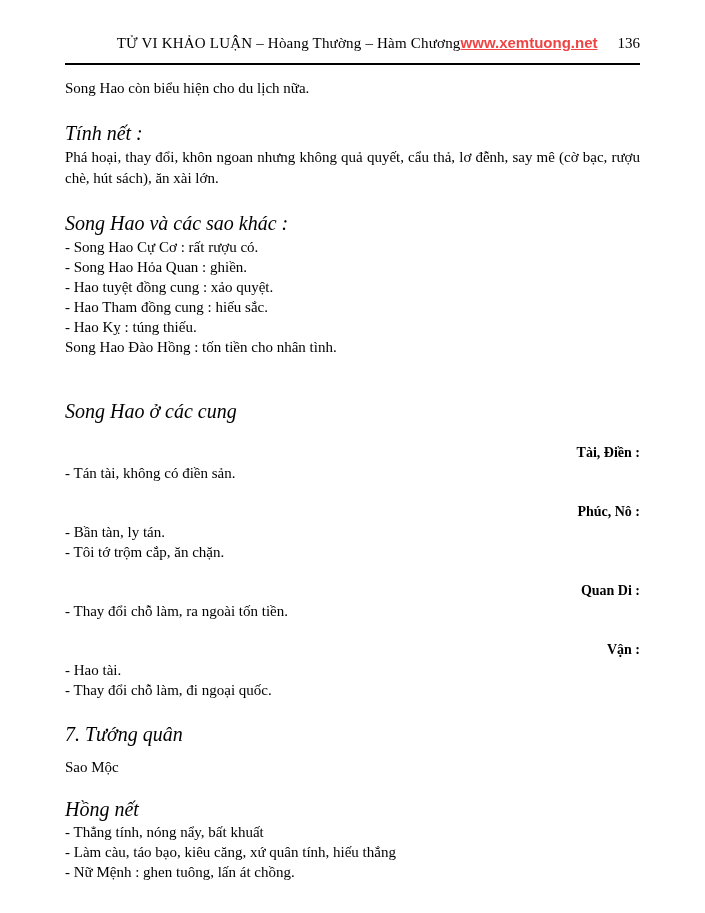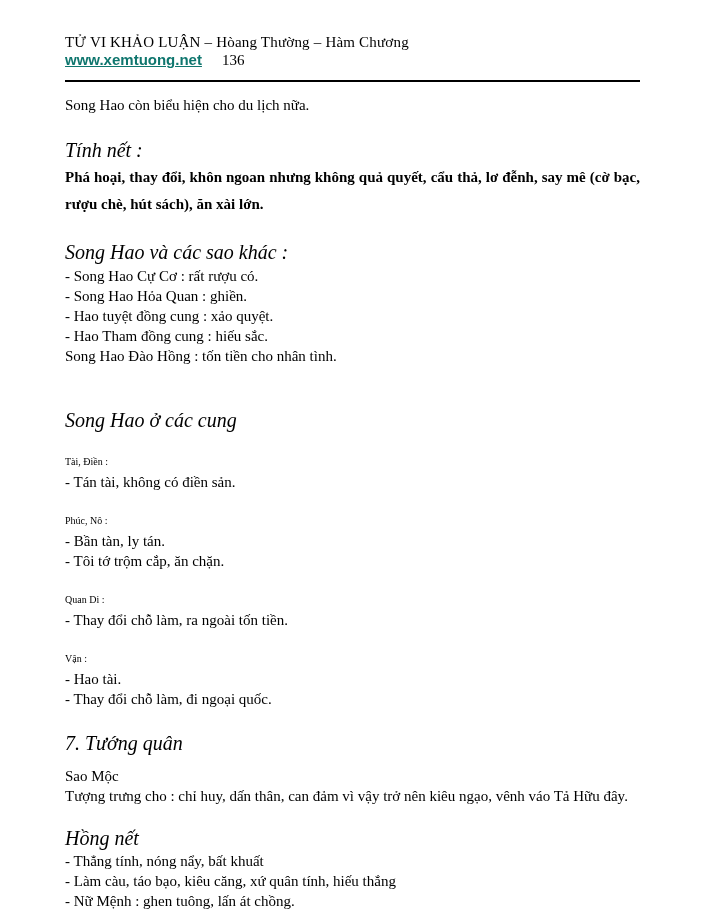--- a/index.html
+++ b/index.html
@@ -18,21 +18,20 @@
     width: 575px;
     margin: 0 auto;
     padding-top: 34px;
   }
   .header {
     display: flex;
     align-items: baseline;
     justify-content: flex-end;
     padding-bottom: 11px;
     border-bottom: 2px solid #000000;
-    flex-direction: column;
   }
   .header-title {
     font-size: 15px;
     letter-spacing: 0.2px;
     white-space: nowrap;
   }
   .header-right {
     display: flex;
     align-items: baseline;
     gap: 20px;
@@ -47,91 +46,91 @@
     cursor: pointer;
   }
   .page-num { font-size: 15px; }
 
   p, h2, h3 { margin: 0; padding: 0; }
   .line {
     line-height: 20px;
     white-space: nowrap;
   }
   .just {
-    line-height: 27px;
+    line-height: 21px;
     text-align: justify;
-    font-weight: bold;
   }
   .h-italic {
     font-style: italic;
     font-weight: normal;
     font-size: 20px;
     line-height: 22px;
     white-space: nowrap;
   }
   .b-sub {
-    font-weight: normal;
-    font-size: 10px;
+    font-weight: bold;
+    font-size: 14px;
     line-height: 20px;
     white-space: nowrap;
+    text-align: right;
   }
   .mt-intro { margin-top: 13px; }
   .mt-h1    { margin-top: 24px; margin-bottom: 3px; }
   .mt-h2    { margin-top: 23px; margin-bottom: 3px; }
   .mt-big   { margin-top: 43px; }
   .mt-sub1  { margin-top: 21px; }
   .mt-sub   { margin-top: 19px; }
   .mt-h3    { margin-top: 23px; margin-bottom: 12px; }
   .mt-h4    { margin-top: 21px; margin-bottom: 2px; }
 </style>
 </head>
 <body>
 
 <div class="page">
   <div class="inner">
 
     <div class="header">
       <span class="header-title">TỬ VI KHẢO LUẬN – Hòang Thường – Hàm Chương</span>
       <span class="header-right">
-        <a class="site-link" style="color: #0f766e;">www.xemtuong.net</a>
+        <a class="site-link" style="color: #ef4444;">www.xemtuong.net</a>
         <span class="page-num">136</span>
       </span>
     </div>
 
     <p class="line mt-intro">Song Hao còn biểu hiện cho du lịch nữa.</p>
 
     <h2 class="h-italic mt-h1">Tính nết :</h2>
     <p class="just">Phá hoại, thay đổi, khôn ngoan nhưng không quả quyết, cẩu thả, lơ đễnh, say mê (cờ bạc, rượu chè, hút sách), ăn xài lớn.</p>
 
     <h2 class="h-italic mt-h2">Song Hao và các sao khác :</h2>
     <p class="line">- Song Hao Cự Cơ : rất rượu có.</p>
     <p class="line">- Song Hao Hỏa Quan : ghiền.</p>
     <p class="line">- Hao tuyệt đồng cung : xảo quyệt.</p>
     <p class="line">- Hao Tham đồng cung : hiếu sắc.</p>
+    <p class="line">- Hao Kỵ : túng thiếu.</p>
     <p class="line">Song Hao Đào Hồng : tốn tiền cho nhân tình.</p>
 
     <h2 class="h-italic mt-big">Song Hao ở các cung</h2>
 
     <h3 class="b-sub mt-sub1">Tài, Điền :</h3>
     <p class="line">- Tán tài, không có điền sản.</p>
 
     <h3 class="b-sub mt-sub">Phúc, Nô :</h3>
     <p class="line">- Bần tàn, ly tán.</p>
     <p class="line">- Tôi tớ trộm cắp, ăn chặn.</p>
 
     <h3 class="b-sub mt-sub">Quan Di :</h3>
     <p class="line">- Thay đổi chỗ làm, ra ngoài tốn tiền.</p>
 
     <h3 class="b-sub mt-sub">Vận :</h3>
     <p class="line">- Hao tài.</p>
     <p class="line">- Thay đổi chỗ làm, đi ngoại quốc.</p>
 
     <h2 class="h-italic mt-h3">7. Tướng quân</h2>
     <p class="line">Sao Mộc</p>
-    <p class="line">Tượng trưng cho : chỉ huy, dấn thân, can đảm vì vậy trở nên kiêu ngạo, vênh váo Tả Hữu đây.</p>
 
     <h2 class="h-italic mt-h4">Hồng nết</h2>
     <p class="line">- Thẳng tính, nóng nẩy, bất khuất</p>
     <p class="line">- Làm càu, táo bạo, kiêu căng, xứ quân tính, hiếu thắng</p>
     <p class="line">- Nữ Mệnh : ghen tuông, lấn át chồng.</p>
 
   </div>
 </div>
 
 </body></html>

